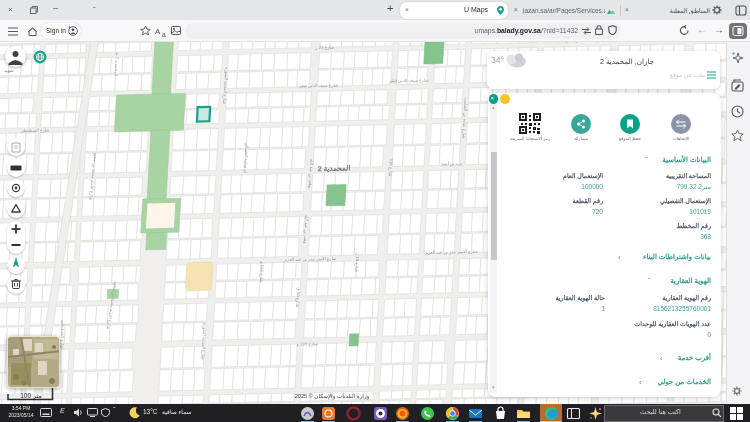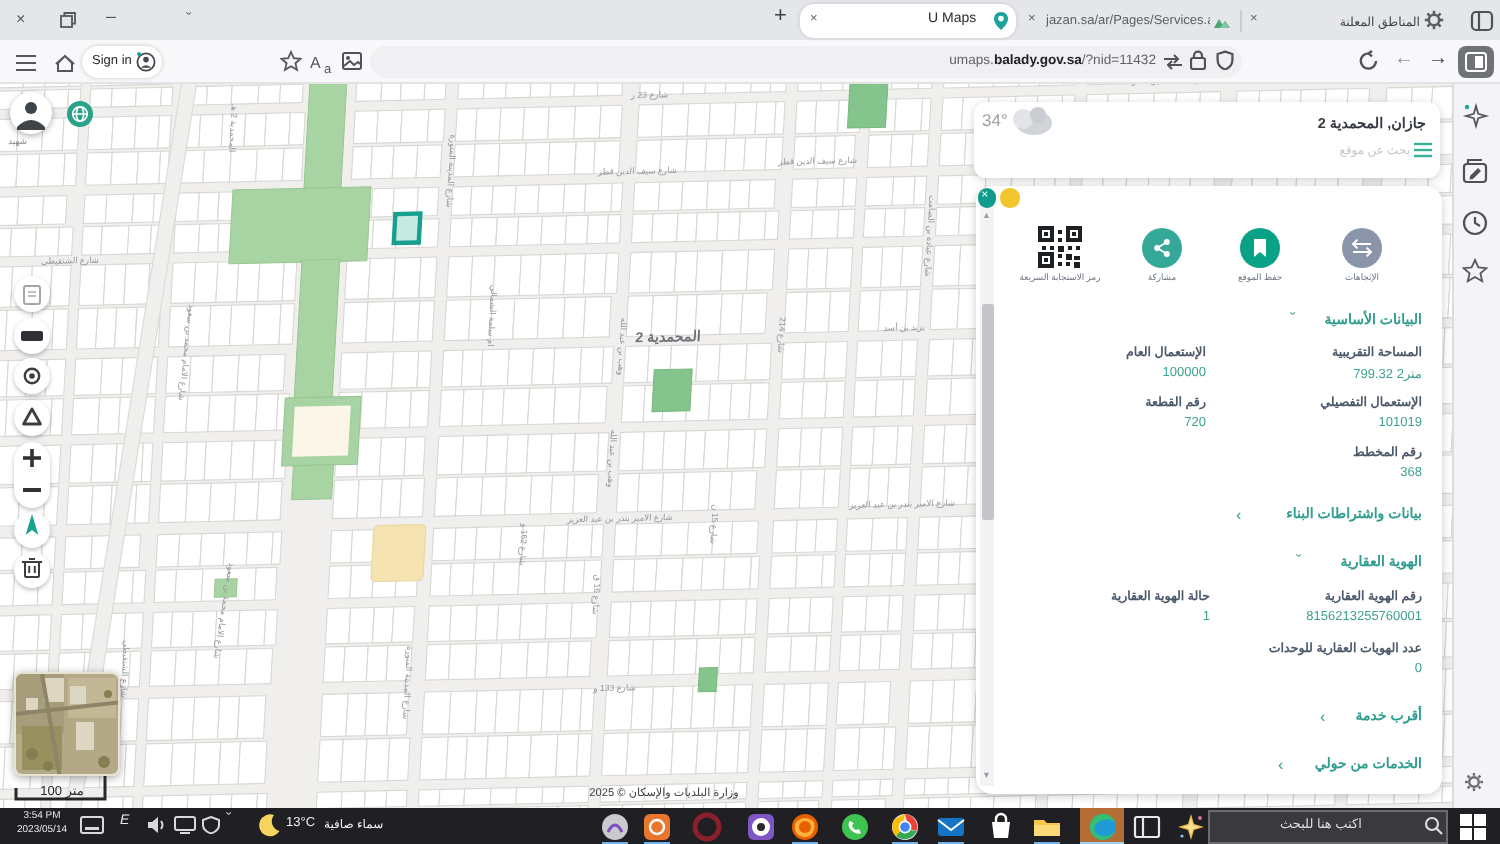--- a/index.html
+++ b/index.html
@@ -1500,21 +1500,21 @@
   </svg>
 <div class="abs" style="left:697px;top:24px;font-size:10px;color:#8f9296">←</div>
 <div class="abs" style="left:714px;top:24px;font-size:10px;color:#3e4145">→</div>
 <div class="abs" style="left:729px;top:23px;width:18px;height:16px;background:#6f7378;border-radius:4px"></div>
 <svg class="abs" style="left:729px;top:23px" width="18" height="16">
     <rect x="4" y="3.5" width="10" height="9" rx="1.5" fill="none" stroke="#fff" stroke-width="1"></rect>
     <rect x="8.5" y="5" width="4" height="6" fill="#fff"></rect>
   </svg>
 
 <div id="searchcard"></div>
-<div class="abs" style="left:600px;top:56.5px;width:113px;text-align:right;font-size:7.2px;font-weight:bold;color:#363b41;direction:rtl">جازان, المحمدية 2</div>
+<div class="abs" style="left:600px;top:56.5px;width:113px;text-align:left;font-size:7.2px;font-weight:normal;color:#363b41;direction:rtl">جازان, المحمدية 2</div>
 <div class="abs" style="left:630px;top:71px;width:75px;text-align:right;font-size:6px;color:#c3c7cc;direction:rtl">بحث عن موقع</div>
 <svg class="abs" style="left:707px;top:71px" width="9" height="8">
     <g stroke="#38b19b" stroke-width="1.2">
       <line x1="0" y1="1" x2="9" y2="1"></line>
       <line x1="0" y1="4" x2="9" y2="4"></line>
       <line x1="0" y1="7" x2="9" y2="7"></line>
     </g>
   </svg>
 <div class="abs" style="left:491px;top:55px;font-size:8.5px;color:#9aa0a6">34°</div>
 <svg class="abs" style="left:503px;top:51px" width="24" height="17">

